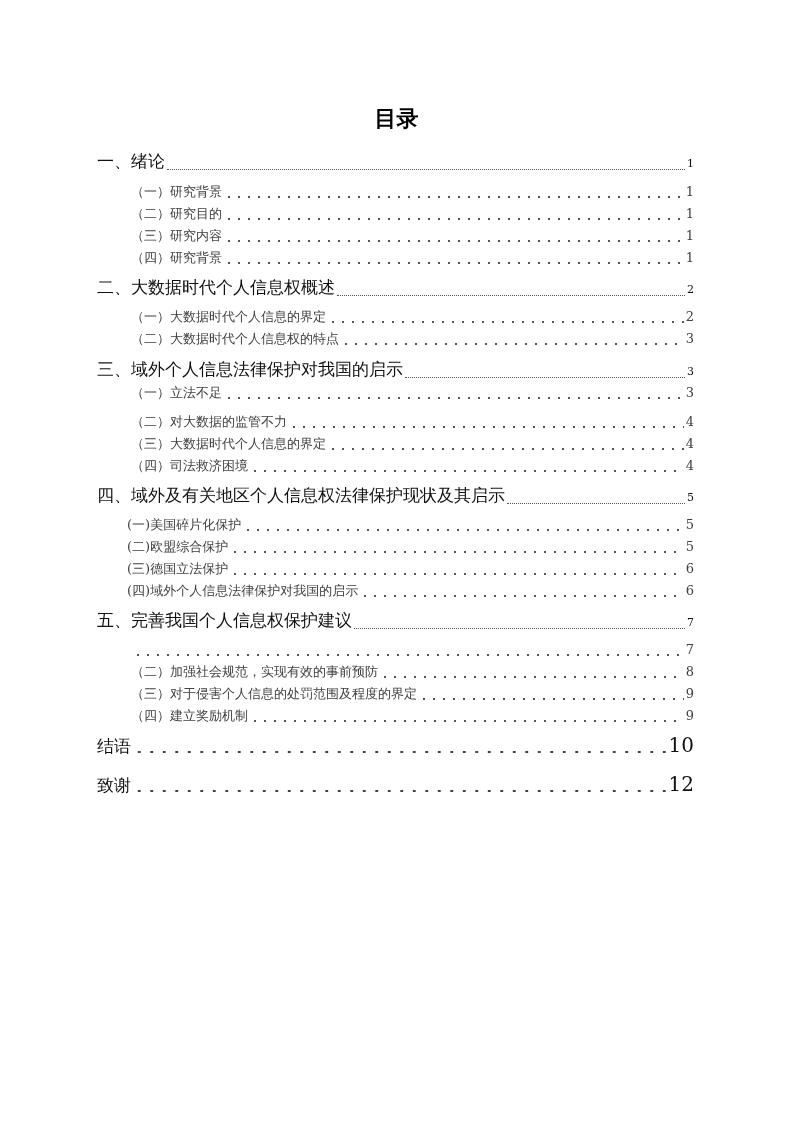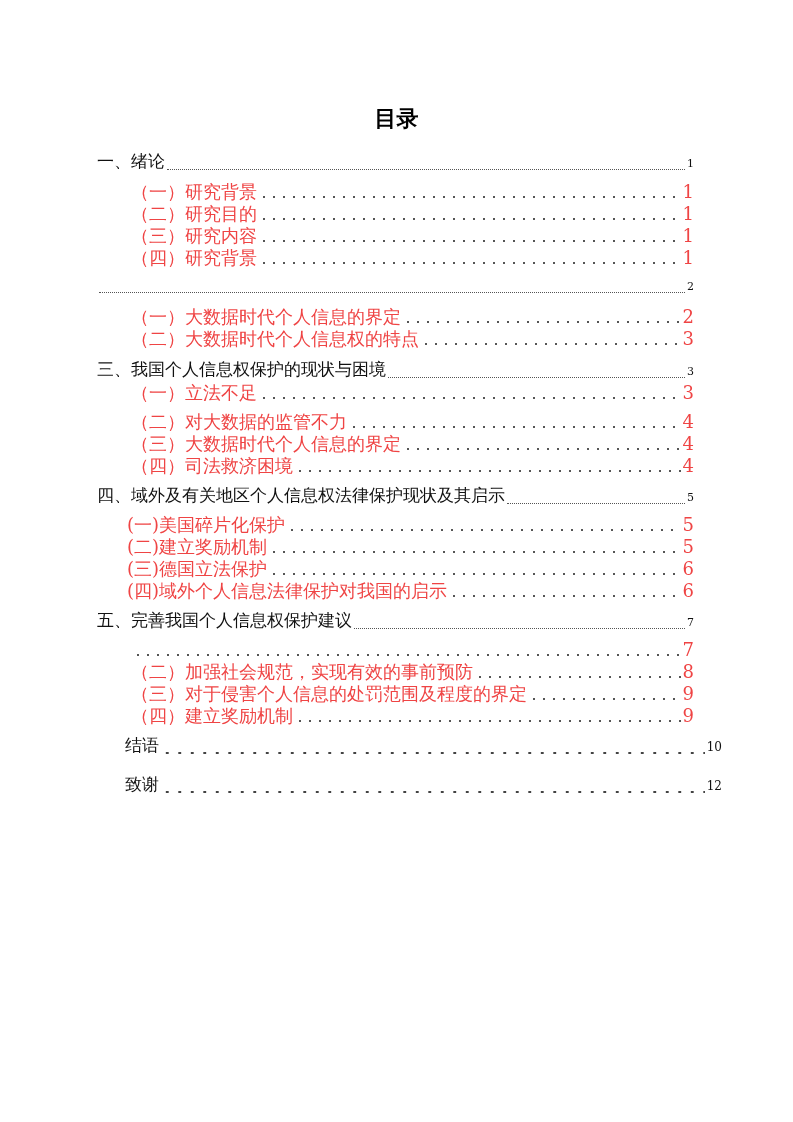--- a/index.html
+++ b/index.html
@@ -14,32 +14,32 @@
     font-family: "DejaVu Serif", serif; color: #111;
   }
   .row .label { flex: 0 0 auto; }
   .row .leader { flex: 1 1 auto; overflow: hidden; margin: 0 2px; position: relative; height: 1em; }
   .row .page-num { flex: 0 0 auto; }
   
   .l1 { left: 97px; width: 597px; font-size: 17px; line-height: 24px; }
   .l1 .leader { border-bottom: 1px dotted #555; height: 0; align-self: flex-end; margin-bottom: 6px; }
   .l1 .page-num { font-size: 11px; }
   
-  .l2 { left: 131px; width: 563px; font-size: 18px; line-height: 20px; color: #ef4444; }
+  .l2 { left: 131px; width: 563px; font-size: 13px; line-height: 20px; color: #404040; }
   .l2.tight { left: 127px; width: 567px; align-items: flex-end; }
   .l2 .leader, .l3 .leader {
     height: 0; align-self: flex-end; margin-bottom: 5px;
     border-bottom: 2px dotted #666;
     border-image: none;
   }
   .l2 .leader { background-image: radial-gradient(circle, #555 1px, transparent 1.2px); background-size: 10px 4px; background-repeat: repeat-x; height: 4px; border: none; margin-bottom: 3px; }
   
-  .l3 { left: 97px; width: 597px; font-size: 17px; line-height: 24px; margin-left: 28px; }
+  .l3 { left: 97px; width: 597px; font-size: 17px; line-height: 24px; }
   .l3 .leader { background-image: radial-gradient(circle, #444 1.2px, transparent 1.5px); background-size: 12.5px 4px; background-repeat: repeat-x; height: 4px; border: none; margin-bottom: 4px; }
-  .l3 .page-num { font-size: 12px; }
+  .l3 .page-num { font-size: 20px; }
 </style>
 </head>
 <body>
 
 <div class="page">
   <div class="title">目录</div>
 
   <div class="row l1" style="top:149px">
     <span class="label">一、绪论</span>
     <span class="leader"></span>
@@ -60,36 +60,37 @@
     <span class="leader"></span>
     <span class="page-num">1</span>
   </div>
   <div class="row l2" style="top:248px">
     <span class="label">（四）研究背景</span>
     <span class="leader"></span>
     <span class="page-num">1</span>
   </div>
 
   <div class="row l1" style="top:275px">
+    <span class="label">二、大数据时代个人信息权概述</span>
     <span class="leader"></span>
     <span class="page-num">2</span>
   </div>
   <div class="row l2" style="top:307px">
     <span class="label">（一）大数据时代个人信息的界定</span>
     <span class="leader"></span>
     <span class="page-num">2</span>
   </div>
   <div class="row l2" style="top:329px">
     <span class="label">（二）大数据时代个人信息权的特点</span>
     <span class="leader"></span>
     <span class="page-num">3</span>
   </div>
 
   <div class="row l1" style="top:357px">
-    <span class="label">三、我国个人信息权保护的现状与困境</span>
+    <span class="label">三、域外个人信息法律保护对我国的启示</span>
     <span class="leader"></span>
     <span class="page-num">3</span>
   </div>
   <div class="row l2" style="top:383px">
     <span class="label">（一）立法不足</span>
     <span class="leader"></span>
     <span class="page-num">3</span>
   </div>
   <div class="row l2" style="top:412px">
     <span class="label">（二）对大数据的监管不力</span>
@@ -111,21 +112,21 @@
     <span class="label">四、域外及有关地区个人信息权法律保护现状及其启示</span>
     <span class="leader"></span>
     <span class="page-num">5</span>
   </div>
   <div class="row l2 tight" style="top:515px">
     <span class="label">(一)美国碎片化保护</span>
     <span class="leader"></span>
     <span class="page-num">5</span>
   </div>
   <div class="row l2 tight" style="top:537px">
-    <span class="label">(二)建立奖励机制</span>
+    <span class="label">(二)欧盟综合保护</span>
     <span class="leader"></span>
     <span class="page-num">5</span>
   </div>
   <div class="row l2 tight" style="top:559px">
     <span class="label">(三)德国立法保护</span>
     <span class="leader"></span>
     <span class="page-num">6</span>
   </div>
   <div class="row l2 tight" style="top:581px">
     <span class="label">(四)域外个人信息法律保护对我国的启示</span>

